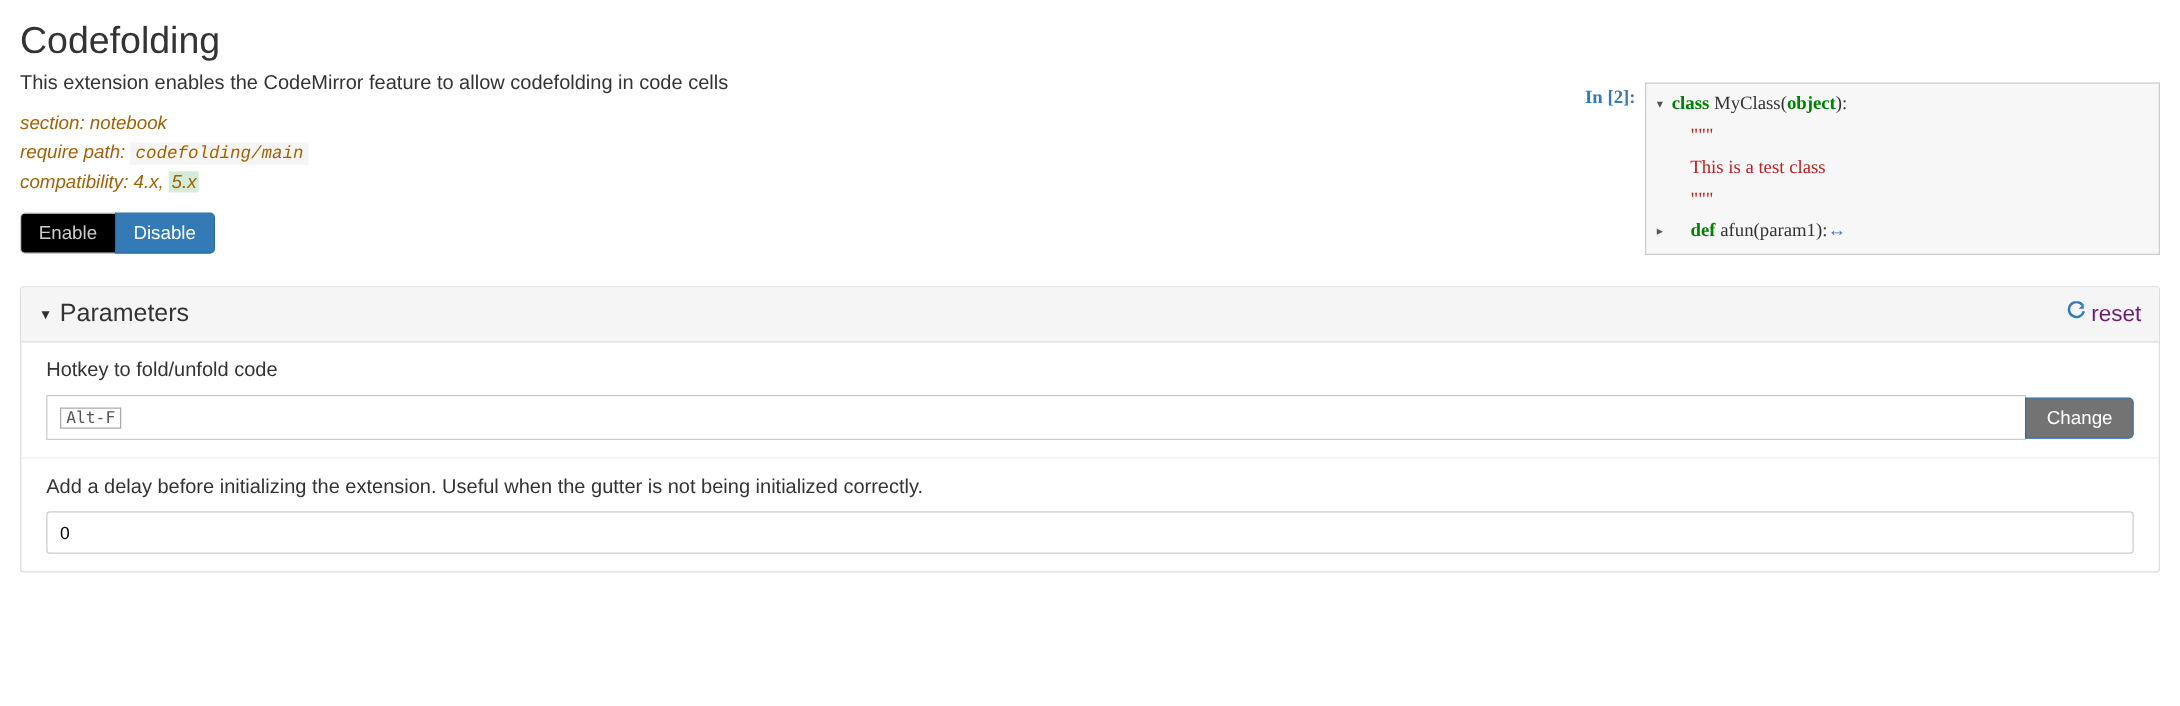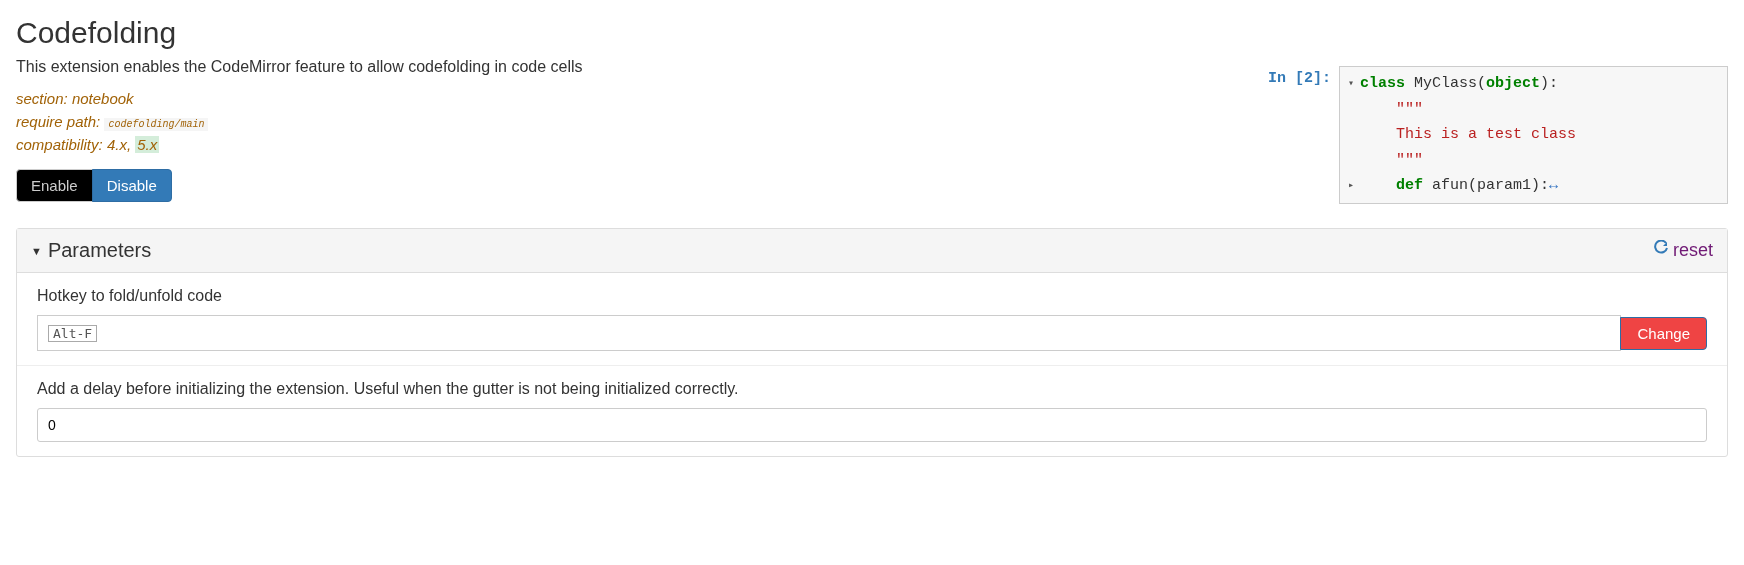--- a/index.html
+++ b/index.html
@@ -25,21 +25,21 @@
     .meta-row {
       font-size: 15px;
       margin-bottom: 6px;
       color: #a16207;
       font-style: italic;
     }
     .code-inline {
       font-family: Menlo, Monaco, Consolas, "Courier New", monospace;
       background: #f5f5f5;
       padding: 1px 4px;
-      font-size: 10px;
+      font-size: 14px;
     }
     .green-bg {
       background: #d4edda;
       padding: 0 2px;
     }
     .btn-group {
       display: inline-flex;
       margin-top: 10px;
       margin-bottom: 18px;
     }
@@ -70,21 +70,21 @@
       background: #000000;
     }
     .top-area {
       position: relative;
     }
     .preview-box {
       position: absolute;
       right: 0;
       top: 50px;
       width: 460px;
-      font-family: Liberation Mono, monospace;
+      font-family: Liberation Serif, serif;
       font-size: 15px;
       display: flex;
       align-items: flex-start;
     }
     .preview-prompt {
       color: #337ab7;
       padding-top: 4px;
       padding-right: 8px;
       font-weight: bold;
       white-space: pre;
@@ -175,21 +175,21 @@
       align-items: center;
     }
     .hotkey-box {
       border: 1px solid #aaa;
       padding: 0 4px;
       font-family: Menlo, Monaco, Consolas, monospace;
       font-size: 13px;
       color: #555;
     }
     .btn-change {
-      background: #ef4444;
+      background: #737373;
       color: #fff;
       border: 1px solid #2e6da4;
       padding: 7px 16px;
       font-size: 15px;
       border-top-right-radius: 4px;
       border-bottom-right-radius: 4px;
       margin-left: -1px;
       cursor: pointer;
     }
     .num-input {

